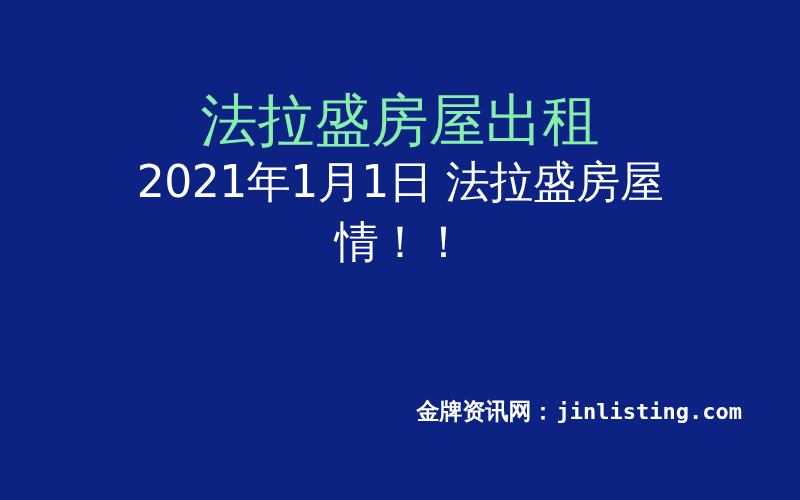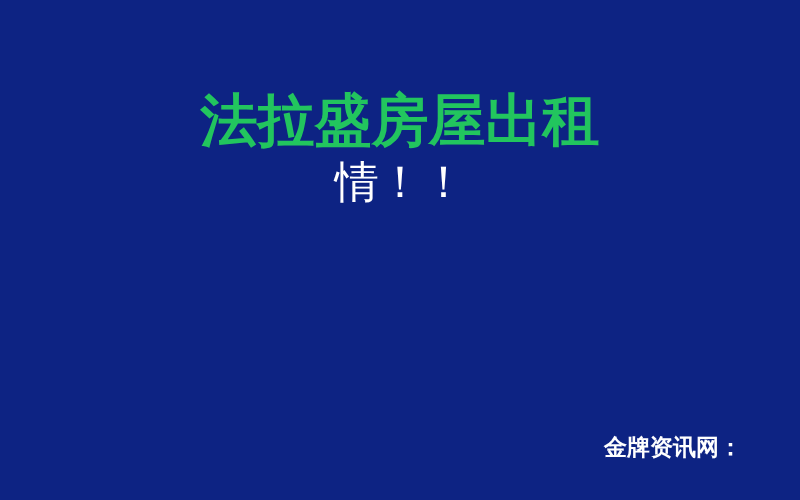--- a/index.html
+++ b/index.html
@@ -25,23 +25,23 @@
   
   #title-block {
     position: absolute;
     left: 0;
     top: 52px;
     width: 800px;
     text-align: center;
   }
   #headline {
     display: inline-block;
-    color: #22c55e;
+    color: #86efac;
     font-size: 57px;
-    font-weight: bold;
+    font-weight: normal;
     line-height: 1.08;
     letter-spacing: 0px;
     white-space: nowrap;
   }
 
   
   #body-block {
     position: absolute;
     left: 60px;
     top: 152px;
@@ -65,41 +65,42 @@
     display: flex;
     align-items: baseline;
     justify-content: flex-end;
     white-space: nowrap;
   }
   #site-name {
     color: #ffffff;
     font-size: 23px;
     font-weight: bold;
     letter-spacing: 0px;
-    margin-top: 36px;
   }
   #site-url {
     color: #ffffff;
     font-size: 22px;
     font-weight: bold;
     font-family: "DejaVu Sans Mono", "Liberation Mono", monospace;
     letter-spacing: 0px;
     margin-left: 2px;
   }
 </style>
 </head>
 <body>
 
 <div id="banner" style="background: rgb(13, 35, 131);">
 
   <div id="title-block">
     <h1 id="headline">法拉盛房屋出租</h1>
   </div>
 
   <div id="body-block">
+    <div class="body-line">2021年1月1日 法拉盛房屋</div>
     <div class="body-line">情！！</div>
   </div>
 
   <div id="footer-block">
     <span id="site-name">金牌资讯网：</span>
+    <span id="site-url">jinlisting.com</span>
   </div>
 
 </div>
 
 </body></html>

